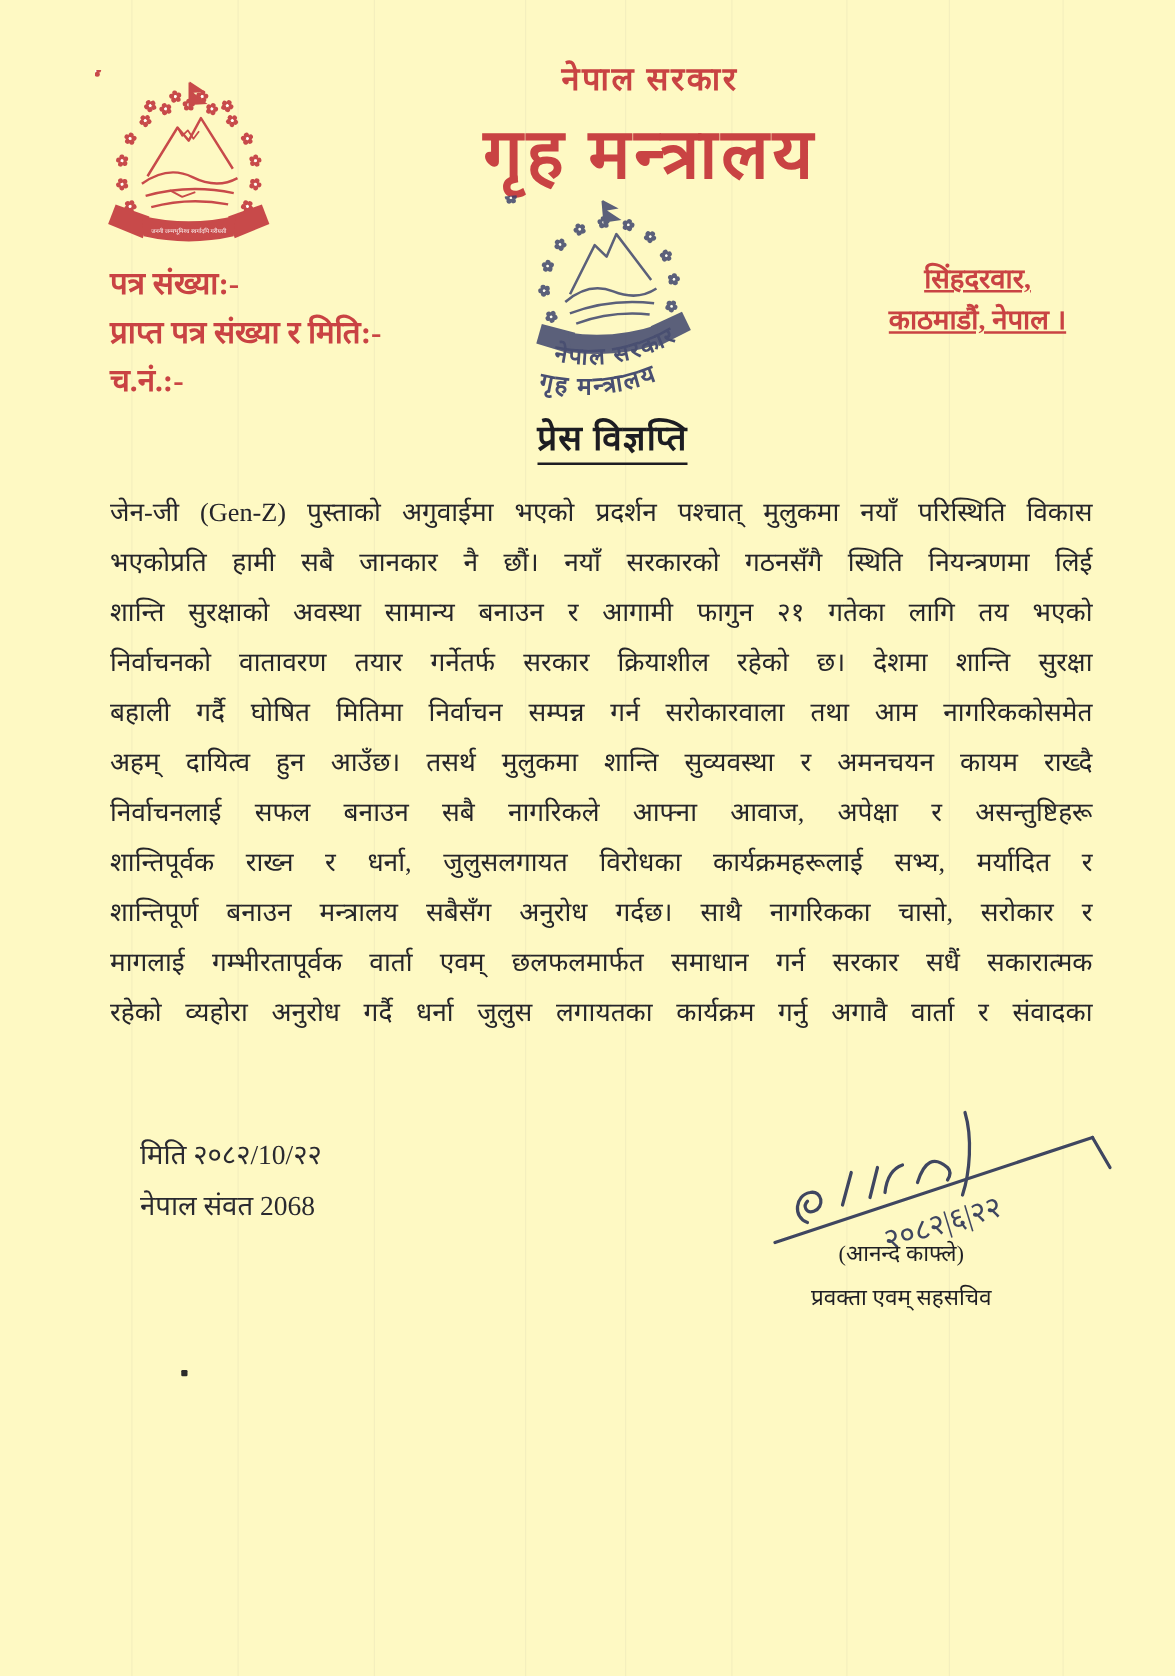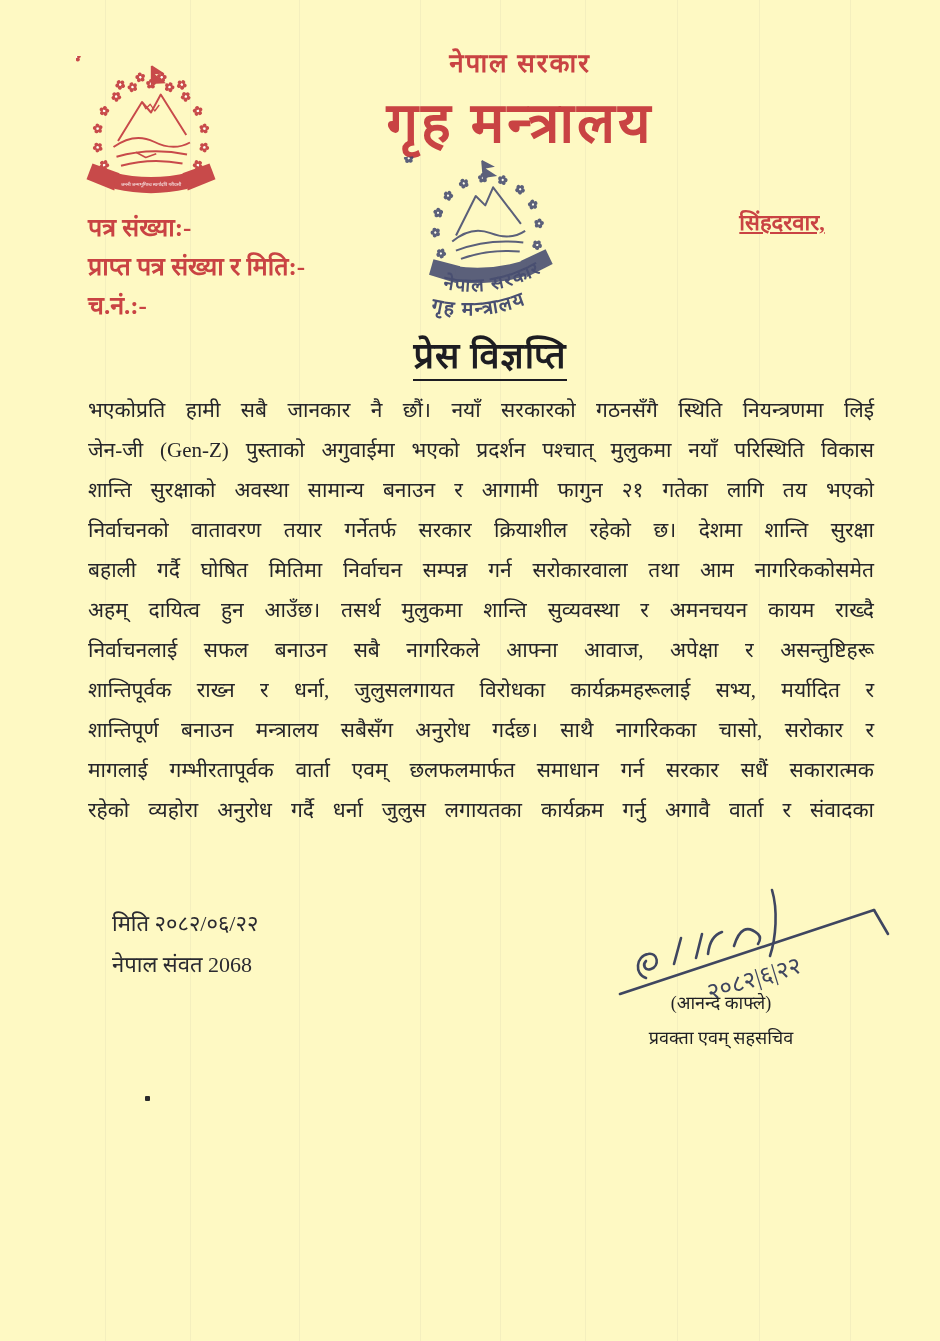--- a/index.html
+++ b/index.html
@@ -34,21 +34,21 @@
   }
   .addr-block{
     position:absolute;right:48px;top:206px;width:220px;text-align:center;
     color:#c94343;font-size:22px;font-weight:700;line-height:33px;text-decoration:underline;
   }
   .press-title{
     position:absolute;left:0;top:330px;width:100%;text-align:center;
     transform:translateX(20px);
   }
   .press-title span{
-    font-size:36px;font-weight:700;letter-spacing:1px;color:#1d1d22;
+    font-size:28px;font-weight:700;letter-spacing:1px;color:#1d1d22;
     border-bottom:2px solid #1d1d22;padding-bottom:3px;
   }
   .body-text{
     position:absolute;left:88px;top:390px;width:786px;
     font-size:21px;line-height:40px;color:#25252a;
   }
   .body-line{text-align:justify;text-align-last:justify;height:40px;overflow:visible;white-space:nowrap;}
   .body-line.last{text-align-last:left;}
   .date-block{
     position:absolute;left:112px;top:903px;
@@ -191,42 +191,43 @@
   </div>
 
   <div class="ref-block">
     <div>पत्र संख्या:-</div>
     <div>प्राप्त पत्र संख्या र मिति:-</div>
     <div>च.नं.:-</div>
   </div>
 
   <div class="addr-block">
     <div>सिंहदरवार,</div>
+    <div>काठमाडौं, नेपाल ।</div>
   </div>
 
   <div class="press-title">
     <span>प्रेस विज्ञप्ति</span>
   </div>
 
   <div class="body-text">
+    <div class="body-line">जेन-जी (Gen-Z) पुस्ताको अगुवाईमा भएको प्रदर्शन पश्चात् मुलुकमा नयाँ परिस्थिति विकास</div>
     <div class="body-line">भएकोप्रति हामी सबै जानकार नै छौं।  नयाँ सरकारको गठनसँगै स्थिति नियन्त्रणमा लिई</div>
-    <div class="body-line">जेन-जी (Gen-Z) पुस्ताको अगुवाईमा भएको प्रदर्शन पश्चात् मुलुकमा नयाँ परिस्थिति विकास</div>
     <div class="body-line">शान्ति सुरक्षाको अवस्था सामान्य बनाउन र आगामी फागुन २१ गतेका लागि तय भएको</div>
     <div class="body-line">निर्वाचनको वातावरण तयार गर्नेतर्फ सरकार क्रियाशील रहेको छ।  देशमा शान्ति सुरक्षा</div>
     <div class="body-line">बहाली गर्दै घोषित मितिमा निर्वाचन सम्पन्न गर्न सरोकारवाला तथा आम नागरिककोसमेत</div>
     <div class="body-line">अहम् दायित्व हुन आउँछ।  तसर्थ मुलुकमा शान्ति सुव्यवस्था र अमनचयन कायम राख्दै</div>
     <div class="body-line">निर्वाचनलाई सफल बनाउन सबै नागरिकले आफ्ना आवाज, अपेक्षा र असन्तुष्टिहरू</div>
     <div class="body-line">शान्तिपूर्वक राख्न र धर्ना, जुलुसलगायत विरोधका कार्यक्रमहरूलाई सभ्य, मर्यादित र</div>
     <div class="body-line">शान्तिपूर्ण बनाउन मन्त्रालय सबैसँग अनुरोध गर्दछ।  साथै नागरिकका चासो, सरोकार र</div>
     <div class="body-line">मागलाई गम्भीरतापूर्वक वार्ता एवम् छलफलमार्फत समाधान गर्न सरकार सधैं सकारात्मक</div>
     <div class="body-line">रहेको व्यहोरा अनुरोध गर्दै धर्ना जुलुस लगायतका कार्यक्रम गर्नु अगावै वार्ता र संवादका</div>
   </div>
 
   <div class="date-block">
-    <div>मिति २०८२/०६/२२</div>
+    <div>मिति २०८२/10/२२</div>
     <div>नेपाल संवत 2068</div>
   </div>
 
   <svg class="sig-svg" viewBox="0 0 302 138">
     <g stroke="#3f4660" stroke-width="2.6" fill="none" stroke-linecap="round">
       <path d="M34,106 c-12,-4 -10,-22 2,-24 c10,-2 12,12 3,15 c-6,2 -9,-4 -5,-8"></path>
       <path d="M62,92 l7,-26"></path>
       <path d="M84,86 l6,-24"></path>
       <path d="M96,82 q2,-18 14,-22"></path>
       <path d="M122,74 q8,-26 24,-12 q4,4 0,10"></path>

